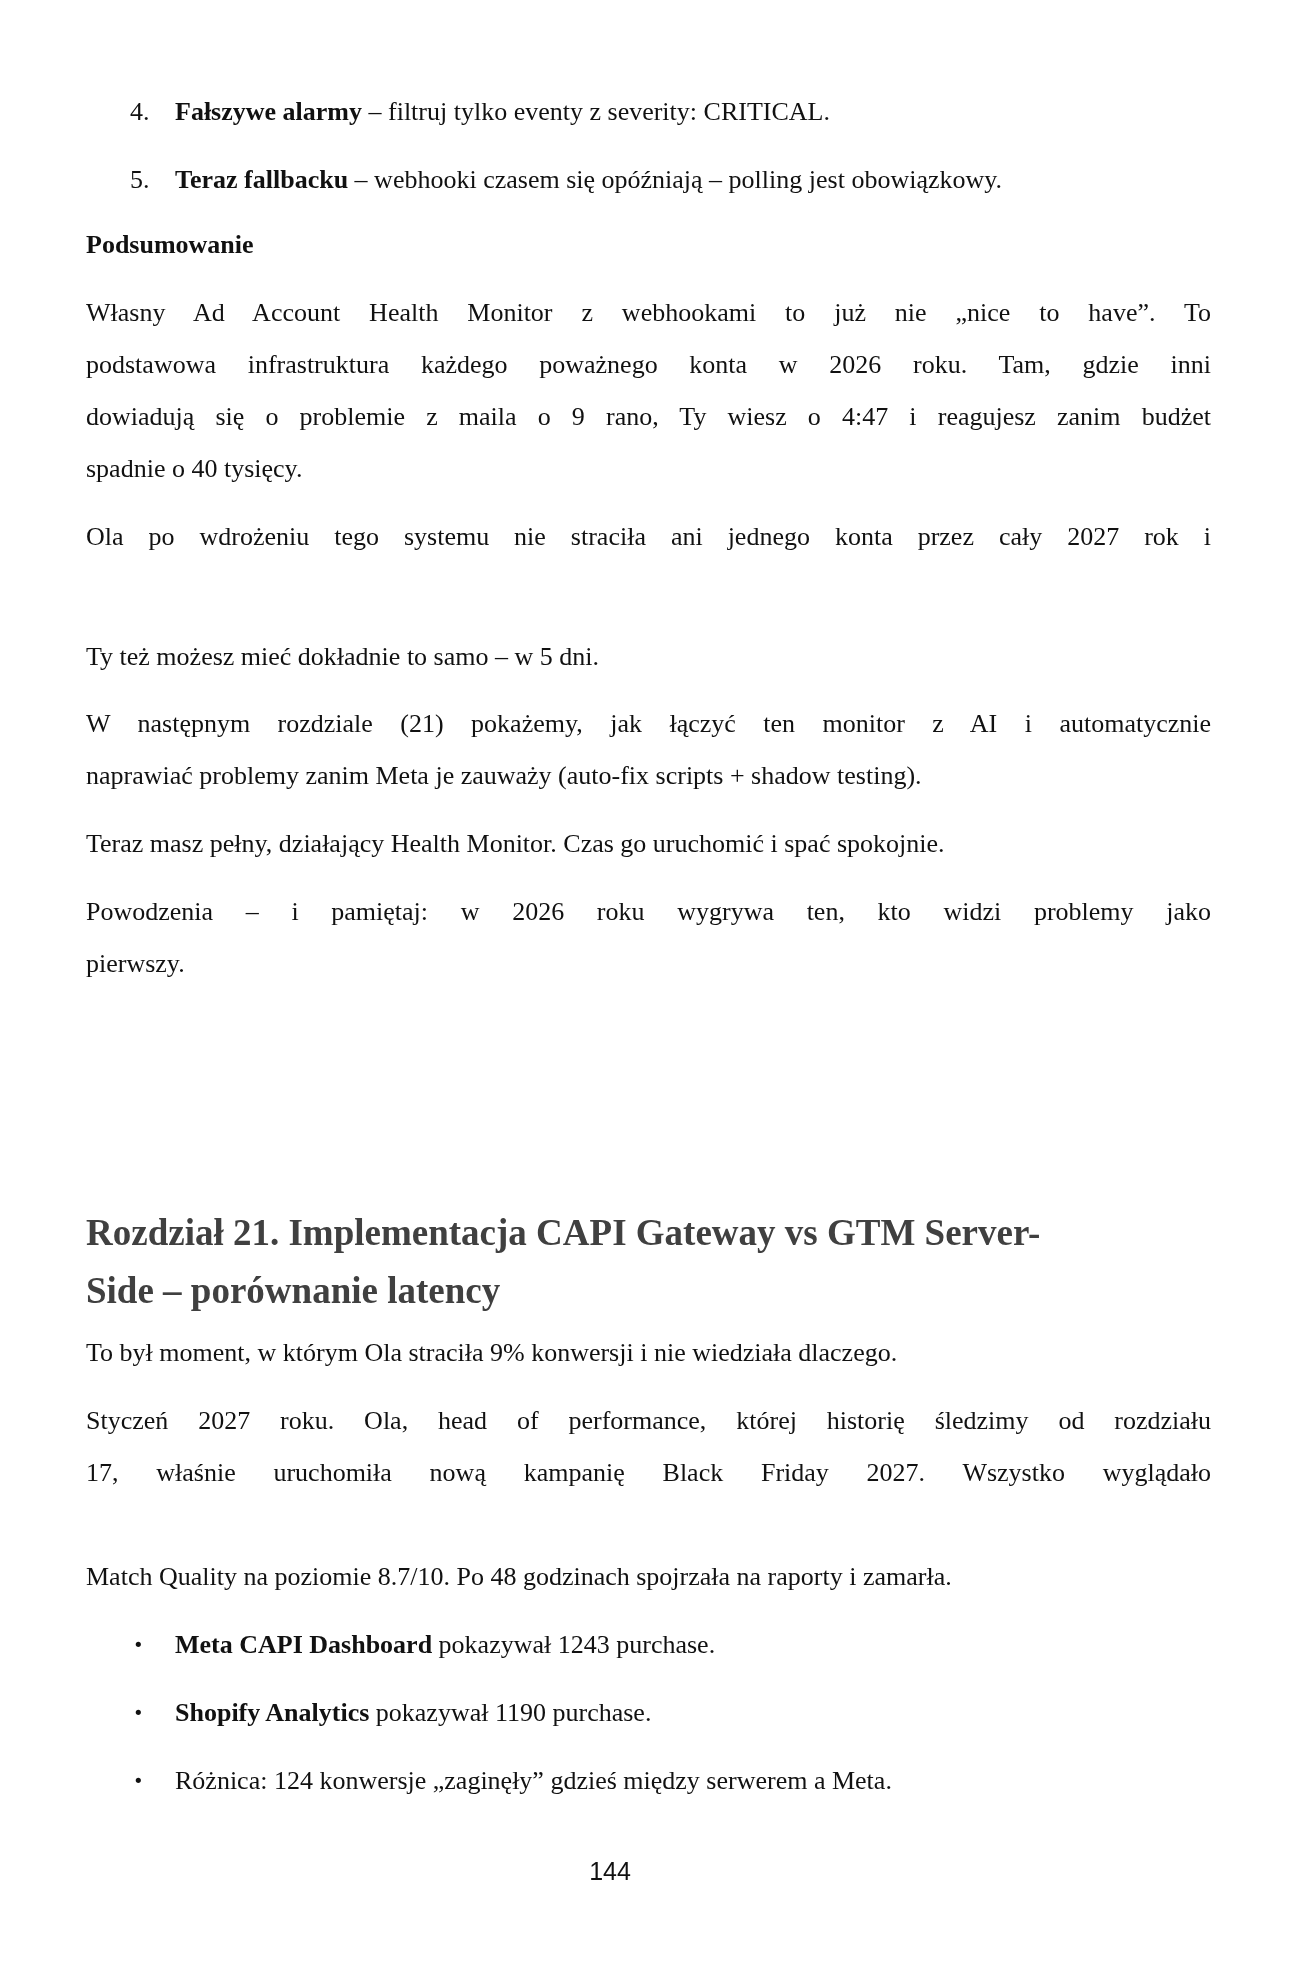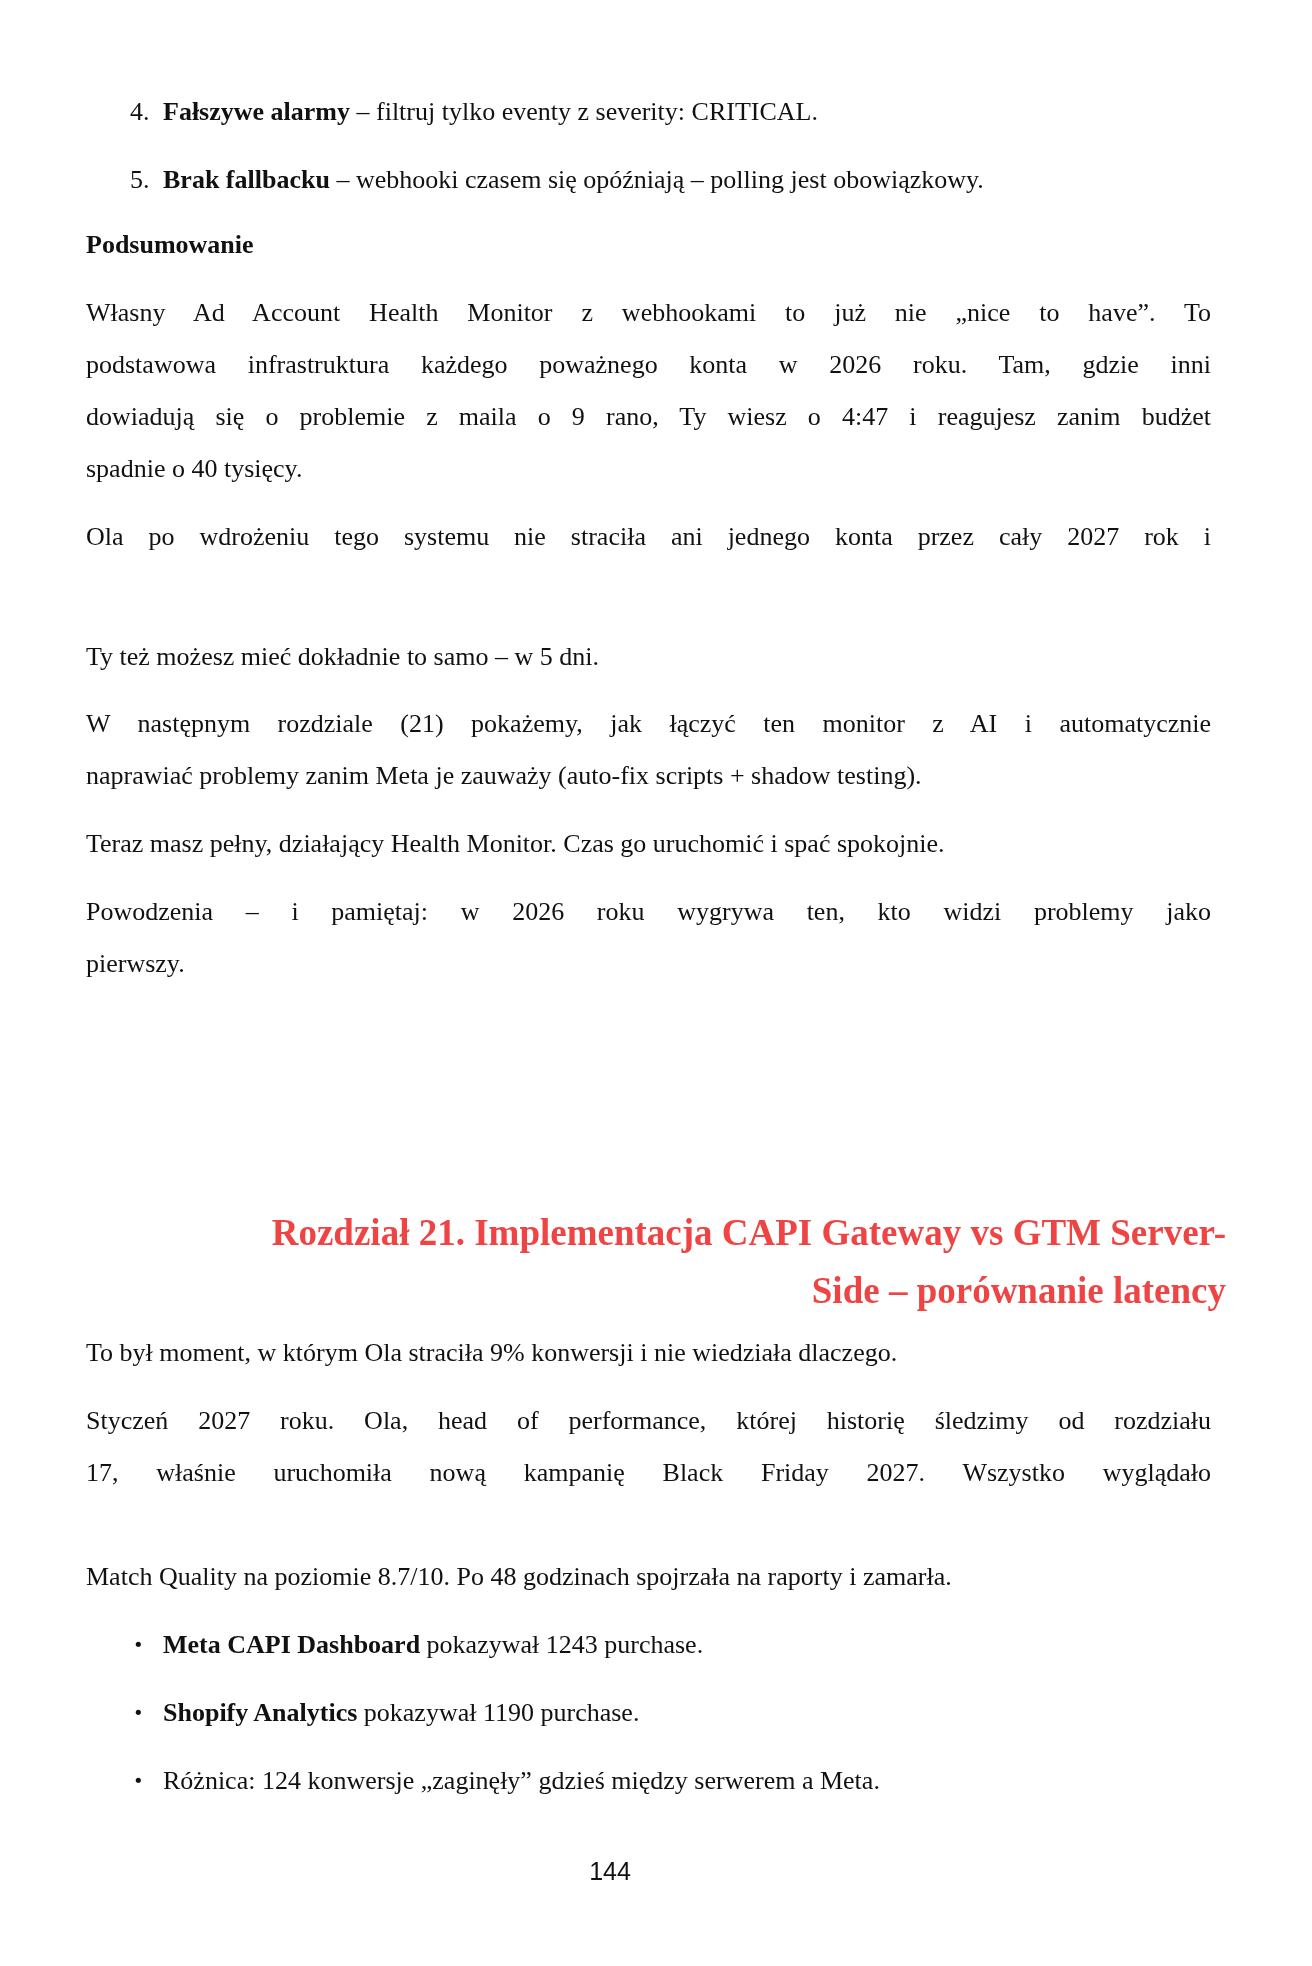--- a/index.html
+++ b/index.html
@@ -5,43 +5,43 @@
     html, body { margin: 0; padding: 0; background: #ffffff; }
     body { width: 1312px; height: 1966px; position: relative; overflow: hidden; }
     .page {
       position: absolute; left: 0; top: 0; width: 1312px; height: 1966px;
       font-family: "Liberation Serif", "DejaVu Serif", serif;
       color: #111111; font-size: 26px;
     }
     .line { position: absolute; left: 86px; white-space: nowrap; line-height: 30px; }
     .just { width: 1125px; text-align: justify; text-align-last: justify; white-space: normal; }
     .li-num { position: absolute; left: 130px; white-space: nowrap; line-height: 30px; }
-    .li-text { position: absolute; left: 163px; white-space: nowrap; line-height: 30px; }
+    .li-text { position: absolute; left: 175px; white-space: nowrap; line-height: 30px; }
     .bullet { position: absolute; left: 133px; white-space: nowrap; line-height: 30px; font-family: "DejaVu Sans", sans-serif; font-size: 18px; }
     b { font-weight: bold; }
     .h-sub { font-weight: bold; }
     .chapter-title {
-      position: absolute; left: 86px; width: 1140px; text-align: right;
-      font-weight: bold; font-size: 37px; color: #ef4444; line-height: 52px;
+      position: absolute; left: 86px; width: 1140px; text-align: left;
+      font-weight: bold; font-size: 37px; color: #404040; line-height: 52px;
     }
     .page-number {
       position: absolute; left: 0; width: 1220px; top: 1857px; text-align: center;
       font-family: "Liberation Sans", sans-serif; font-size: 25px; color: #111111;
     }
   </style>
 </head>
 <body>
 
 <div class="page">
 
   <span class="li-num" style="top:97px">4.</span>
   <span class="li-text" style="top:97px"><b>Fałszywe alarmy</b><span> – filtruj tylko eventy z severity: CRITICAL.</span></span>
 
   <span class="li-num" style="top:165px">5.</span>
-  <span class="li-text" style="top:165px"><b>Brak fallbacku</b><span> – webhooki czasem się opóźniają – polling jest obowiązkowy.</span></span>
+  <span class="li-text" style="top:165px"><b>Teraz fallbacku</b><span> – webhooki czasem się opóźniają – polling jest obowiązkowy.</span></span>
 
   <div class="line h-sub" style="top:230px">Podsumowanie</div>
 
   <div class="line just" style="top:298px">Własny Ad Account Health Monitor z webhookami to już nie „nice to have”. To</div>
   <div class="line just" style="top:350px">podstawowa infrastruktura każdego poważnego konta w 2026 roku. Tam, gdzie inni</div>
   <div class="line just" style="top:402px">dowiadują się o problemie z maila o 9 rano, Ty wiesz o 4:47 i reagujesz zanim budżet</div>
   <div class="line" style="top:454px">spadnie o 40 tysięcy.</div>
 
   <div class="line just" style="top:522px">Ola po wdrożeniu tego systemu nie straciła ani jednego konta przez cały 2027 rok i</div>
 

